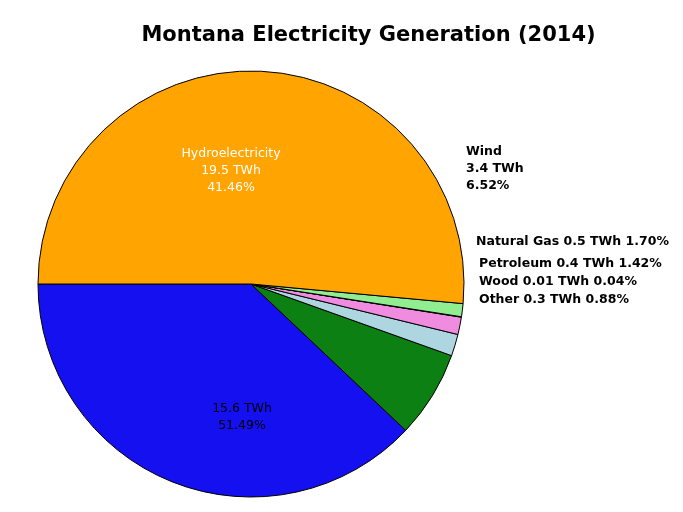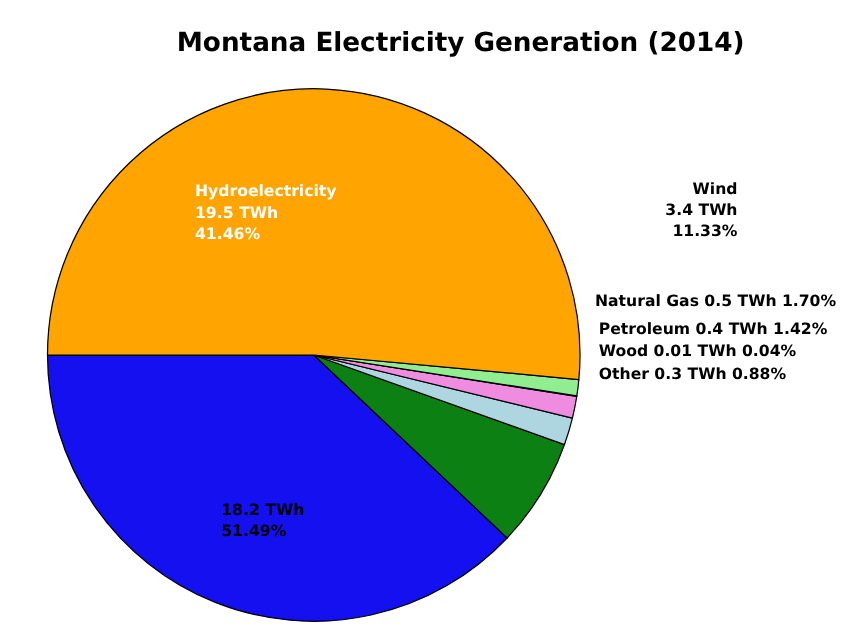--- a/index.html
+++ b/index.html
@@ -41,24 +41,24 @@
     position: absolute;
     left: 0;
     top: 0;
     width: 683px;
     height: 512px;
   }
 
   .slice-label {
     position: absolute;
     font-size: 12.5px;
-    font-weight: bold;
+    font-weight: normal;
     line-height: 17px;
     white-space: nowrap;
-    text-align: left;
+    text-align: center;
   }
   .slice-label.inside-light { color: #ffffff; }
   .slice-label.inside-dark  { color: #000000; }
 
   .outside-label {
     position: absolute;
     font-size: 12.5px;
     font-weight: bold;
     line-height: 17px;
     white-space: nowrap;
@@ -86,28 +86,28 @@
       </g>
   </svg>
 
   <div class="slice-label inside-light" style="left: 129px; top: 144px; width: 150px;">
     <span class="lbl-line">Hydroelectricity</span>
     <span class="lbl-line">19.5 TWh</span>
     <span class="lbl-line">41.46%</span>
   </div>
 
   <div class="slice-label inside-dark" style="left: 150px; top: 399px; width: 130px;">
-    <span class="lbl-line">18.2 TWh</span>
+    <span class="lbl-line">15.6 TWh</span>
     <span class="lbl-line">51.49%</span>
   </div>
 
-  <div class="outside-label" style="left: 453px; top: 142px; width: 110px; text-align: right;">
+  <div class="outside-label" style="left: 439px; top: 142px; width: 110px; text-align: left;">
     <span class="lbl-line">Wind</span>
     <span class="lbl-line">3.4 TWh</span>
-    <span class="lbl-line">11.33%</span>
+    <span class="lbl-line">6.52%</span>
   </div>
 
   <div class="outside-label" style="left: 449px; top: 232px;">Natural Gas 0.5 TWh 1.70%</div>
 
   <div class="outside-label" style="left: 452px; top: 254px;">Petroleum 0.4 TWh 1.42%</div>
 
   <div class="outside-label" style="left: 452px; top: 272px;">Wood 0.01 TWh 0.04%</div>
 
   <div class="outside-label" style="left: 452px; top: 290px;">Other 0.3 TWh 0.88%</div>
 

